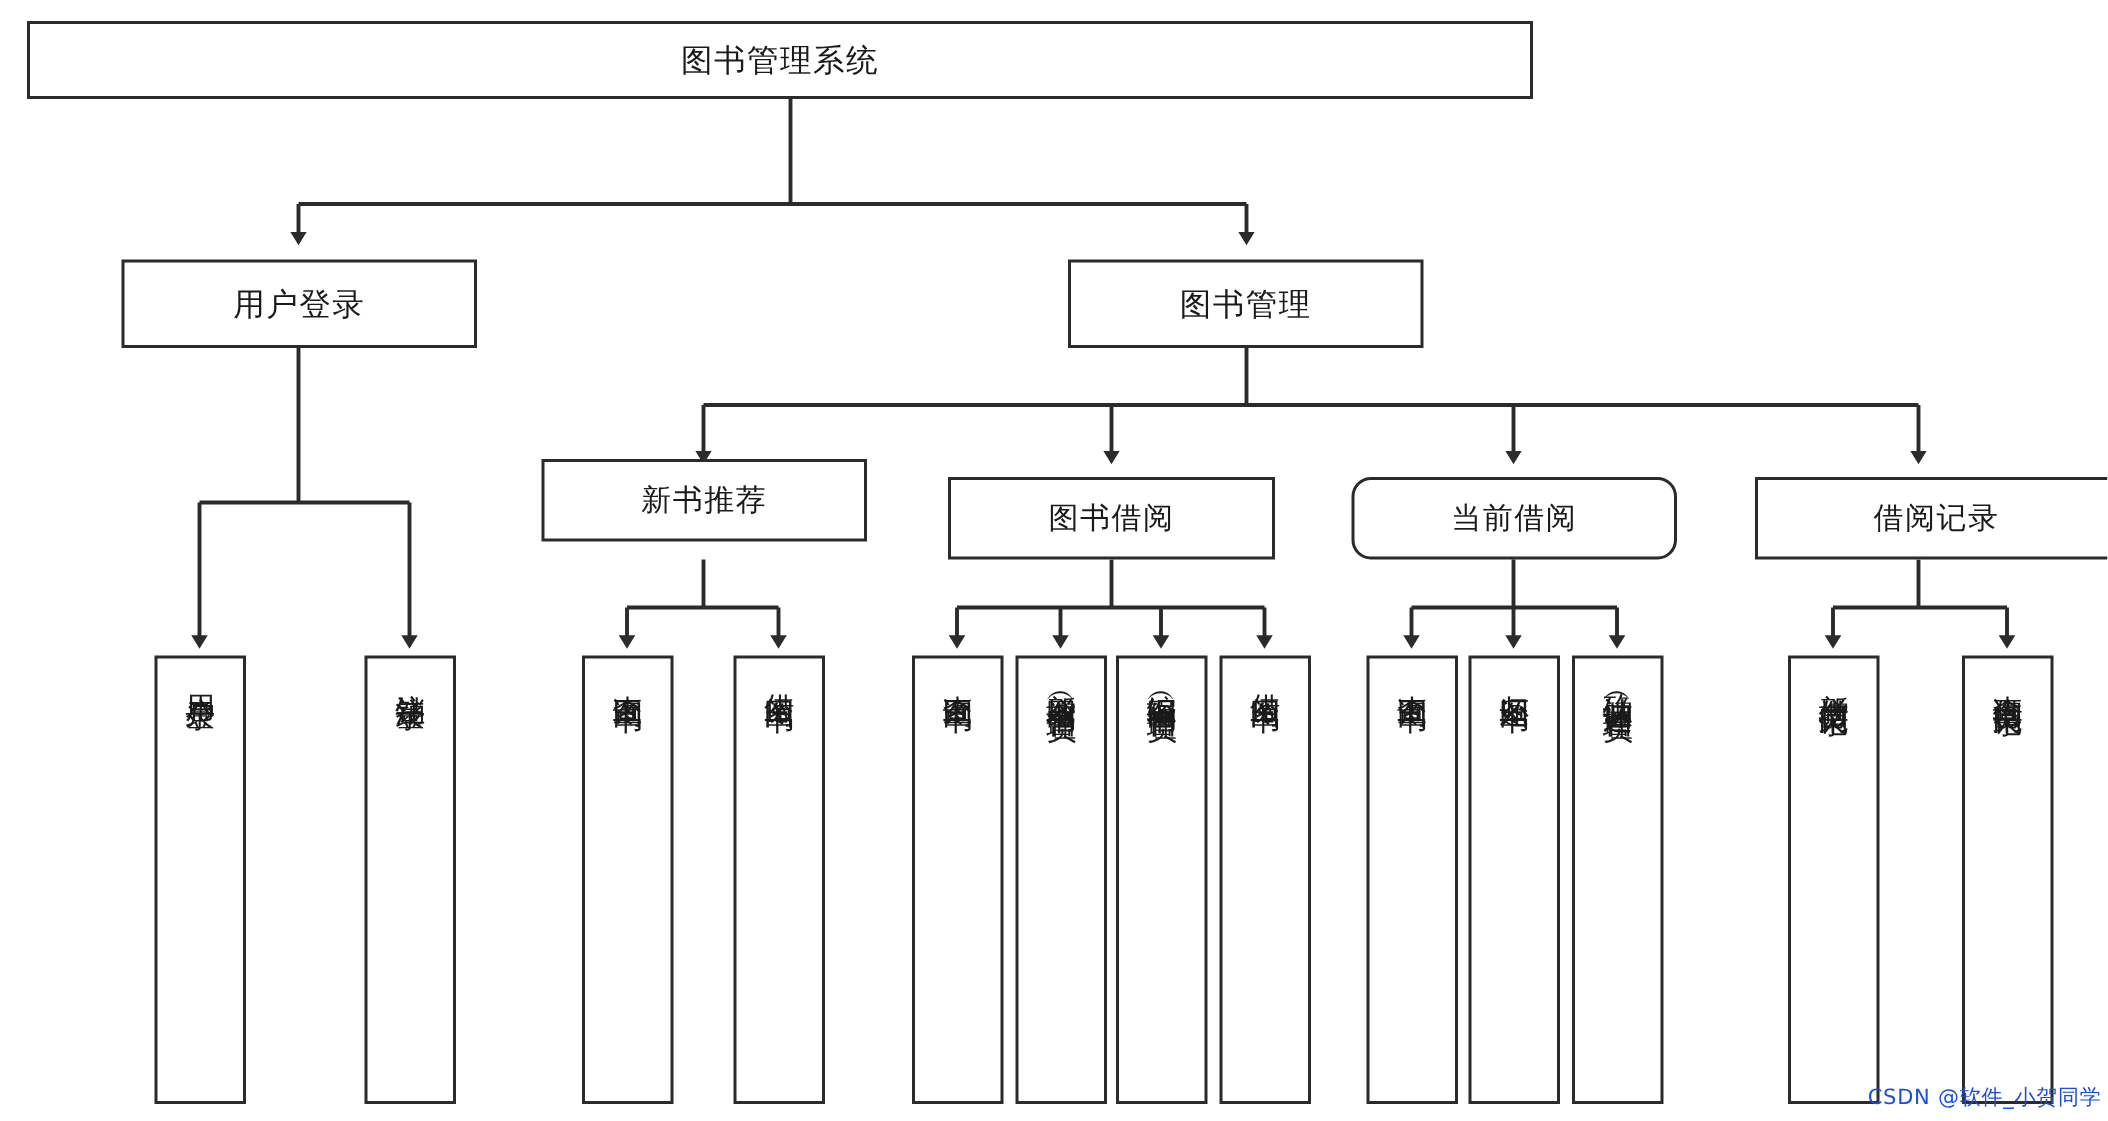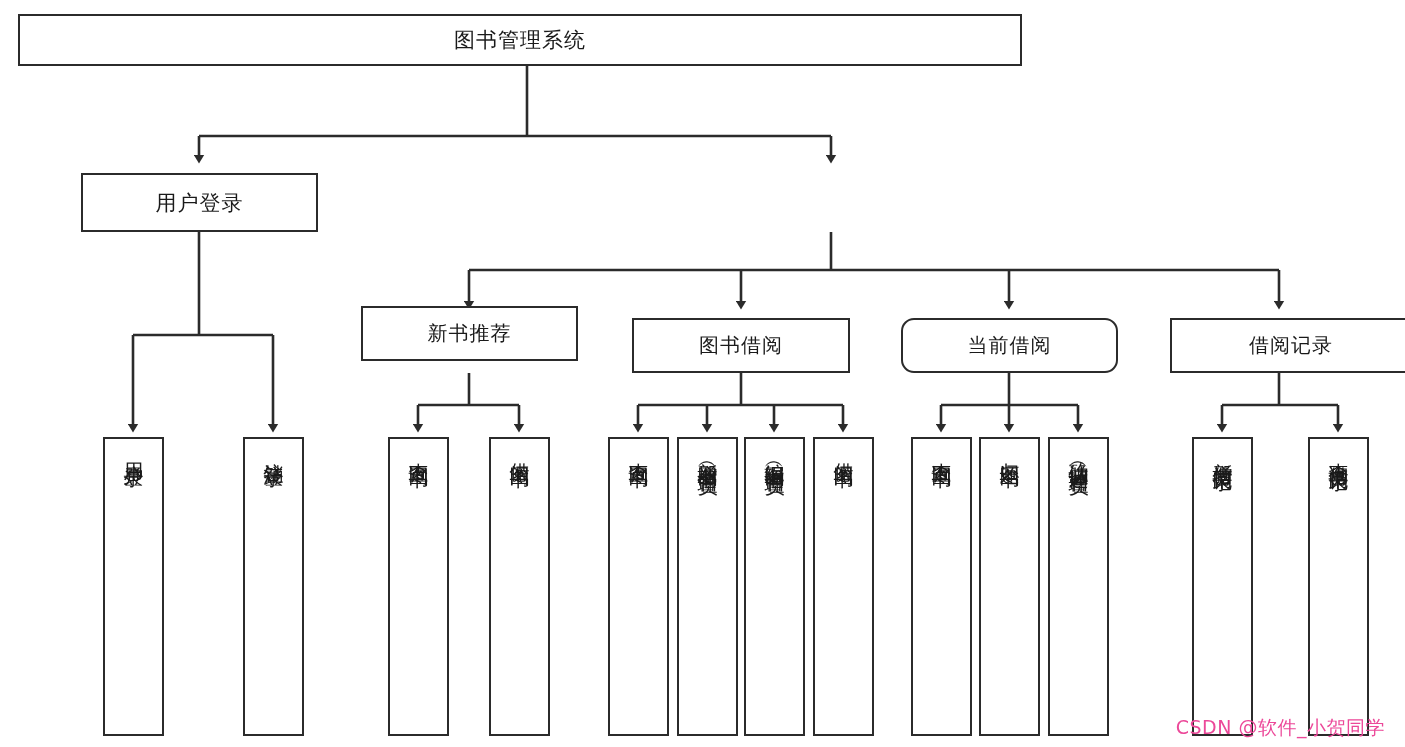--- a/index.html
+++ b/index.html
@@ -58,24 +58,24 @@
     line-height: 1.05;
     white-space: nowrap;
     display: block;
   }
   .hlabel {
     white-space: nowrap;
     letter-spacing: 1px;
   }
   #watermark {
     position: absolute;
-    right: 20px;
+    right: 4px;
     bottom: 6px;
-    font-size: 19px;
-    color: #ec4899;
+    font-size: 14px;
+    color: #1d4ed8;
     letter-spacing: 0.5px;
     white-space: nowrap;
     user-select: none;
   }
 </style>
 </head>
 <body>
 
 <div id="diagram-canvas">
 
@@ -129,20 +129,23 @@
     </g>
   </svg>
 
   <div class="node root" style="left:18px; top:14px; width:1004px; height:52px;">
     <span class="hlabel">图书管理系统</span>
   </div>
 
   <div class="node level2" style="left:81px; top:173px; width:237px; height:59px;">
     <span class="hlabel">用户登录</span>
   </div>
+  <div class="node level2" style="left:712px; top:173px; width:237px; height:59px;">
+    <span class="hlabel">图书管理</span>
+  </div>
 
   <div class="node level3" style="left:361px; top:306px; width:217px; height:55px;">
     <span class="hlabel">新书推荐</span>
   </div>
   <div class="node level3" style="left:632px; top:318px; width:218px; height:55px;">
     <span class="hlabel">图书借阅</span>
   </div>
   <div class="node level3" style="left:901px; top:318px; width:217px; height:55px;border-radius:13px;">
     <span class="hlabel">当前借阅</span>
   </div>

